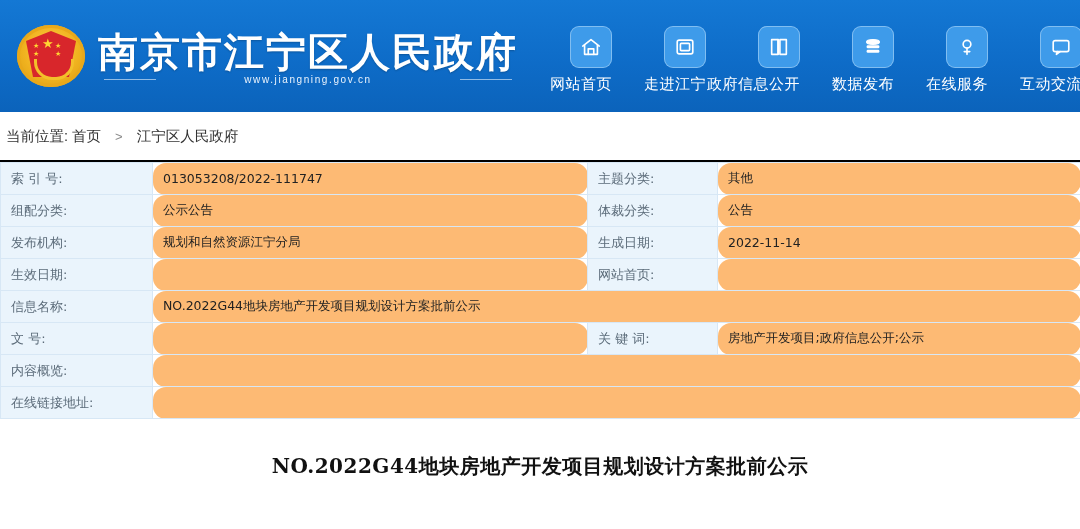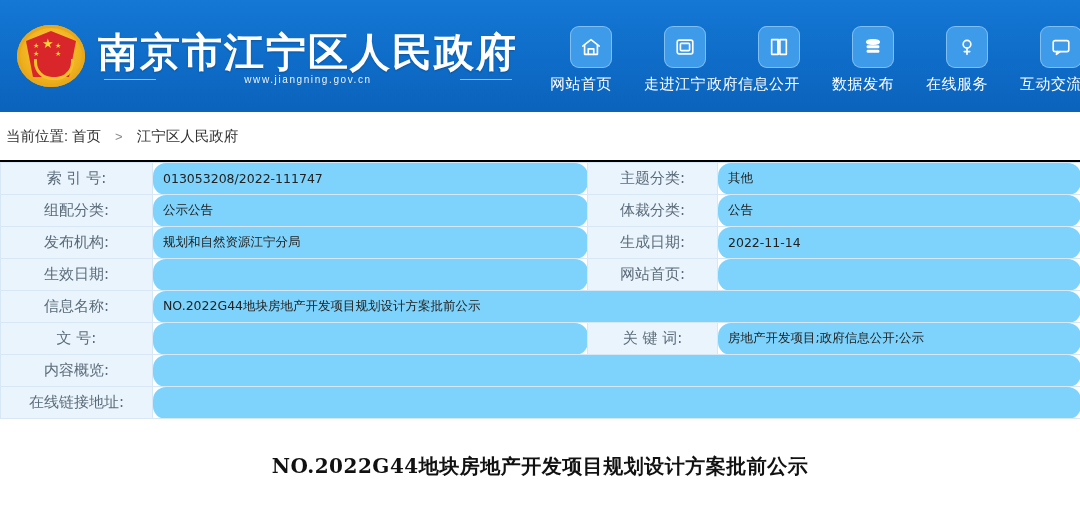--- a/index.html
+++ b/index.html
@@ -181,26 +181,26 @@
   .info-table td {
     border: 1px solid #d7e7f5;
     height: 31px;
     padding: 0 10px;
     vertical-align: middle;
     font-family: "DejaVu Sans", sans-serif;
   }
   .lbl {
     background: #eaf4fc;
     color: #5b6b79;
-    text-align: center;
-    font-size: 15px;
+    text-align: left;
+    font-size: 13px;
     white-space: nowrap;
   }
   .val {
-    background: #7dd3fc;
+    background: #fdba74;
     color: #222;
     font-size: 12.5px;
     border-radius: 13px;
   }
   .c1 { width: 152px; }
   .c2 { width: 435px; }
   .c3 { width: 130px; }
   .c4 { width: 363px; }
 
   .dl-row { height: 33px; }

